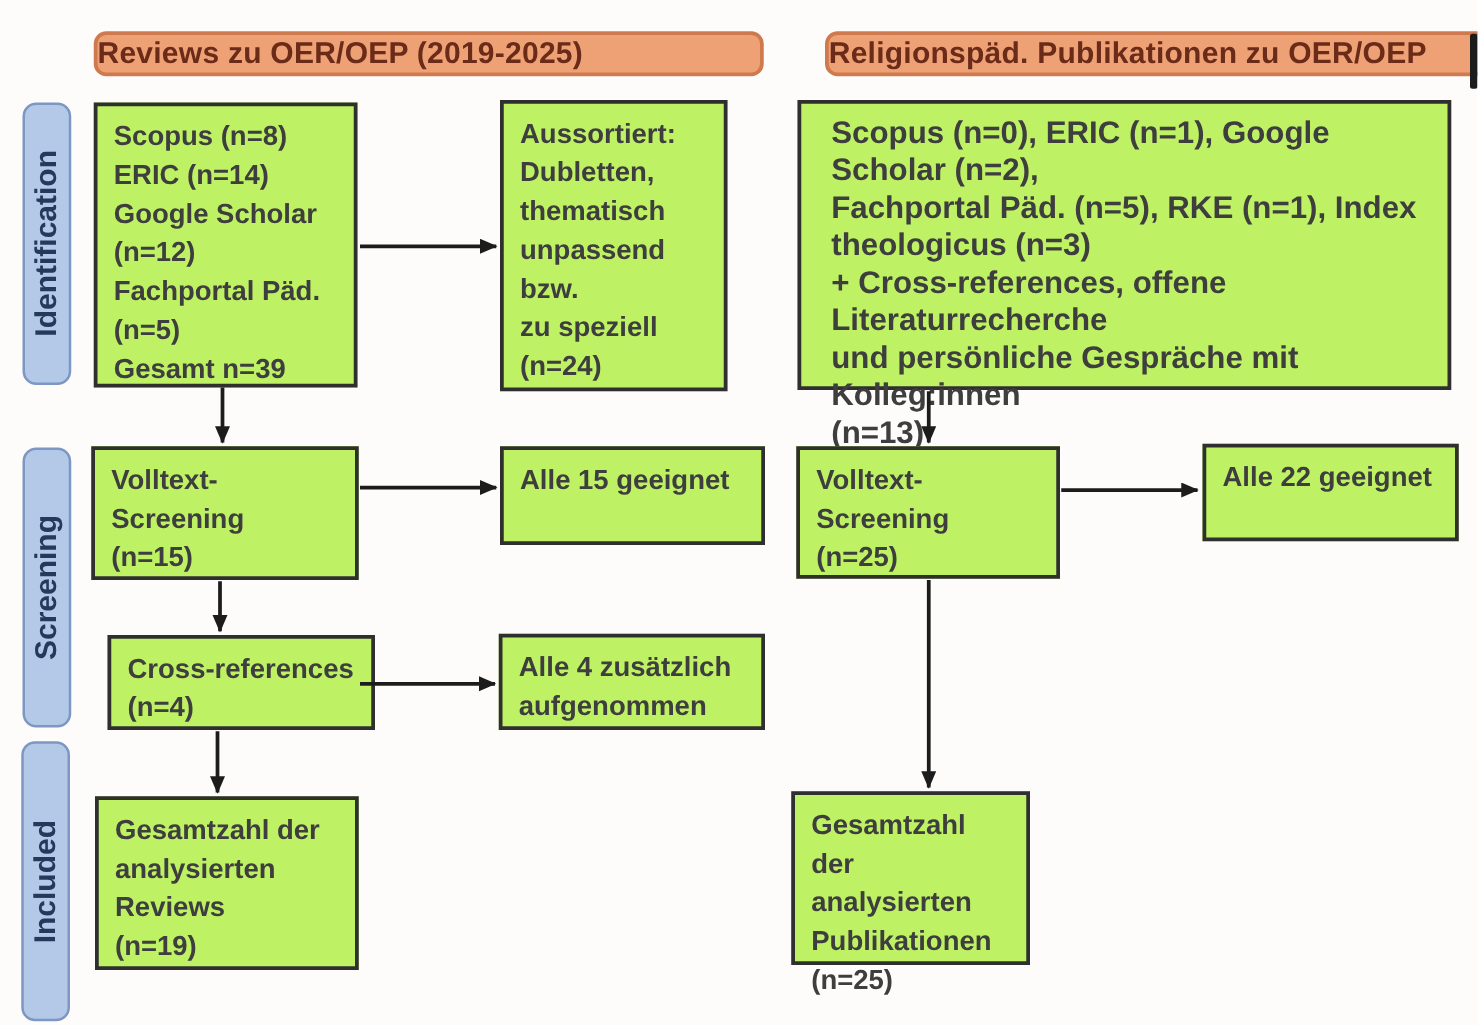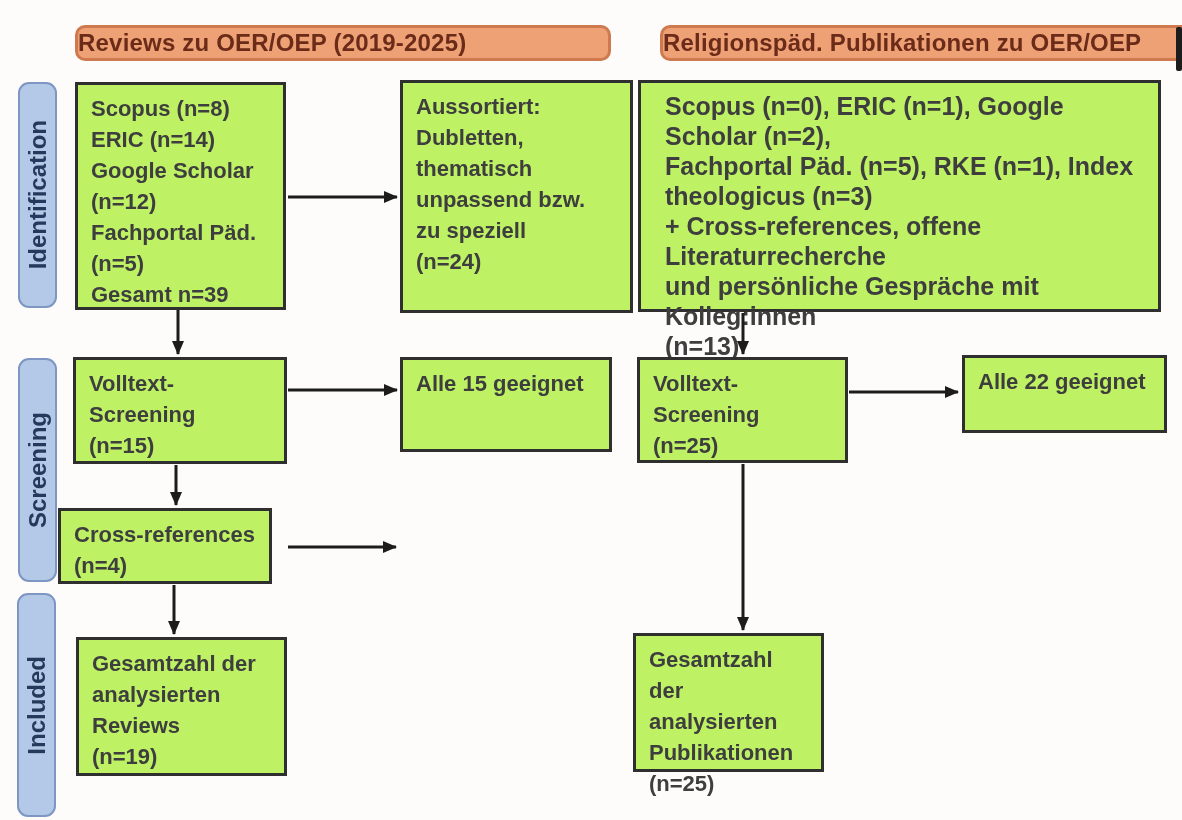--- a/index.html
+++ b/index.html
@@ -38,24 +38,24 @@
   .s-screening    {left:18px; top:358px; height:224px;}
   .s-included     {left:17px; top:593px; height:224px;}
   
   .box{
     position:absolute; box-sizing:border-box;
     background:#bef264; border:3px solid var(--box-border);
     color:var(--box-text); font-size:22px; font-weight:700;
     line-height:31px; padding:8px 13px; white-space:pre-line;
   }
   .b-l-id    {left:75px;  top:82px;  width:211px; height:228px;}
-  .b-l-excl  {left:400px; top:80px;  width:233px; height:233px;}
+  .b-l-excl  {left:400px; top:80px;  width:182px; height:233px;}
   .b-l-full  {left:73px;  top:357px; width:214px; height:107px;}
-  .b-l-fres  {left:400px; top:357px; width:212px; height:95px;}
-  .b-l-cross {left:58px;  top:508px; width:214px; height:76px;}
+  .b-l-fres  {left:400px; top:357px; width:212px; height:79px;}
+  .b-l-cross {left:86px;  top:508px; width:214px; height:76px;}
   .b-l-cres  {left:399px; top:507px; width:213px; height:77px;}
   .b-l-incl  {left:76px;  top:637px; width:211px; height:139px;}
   .b-r-id    {left:638px; top:80px;  width:523px; height:232px; font-size:25px; line-height:30px; padding:8px 24px;}
   .b-r-full  {left:637px; top:357px; width:211px; height:106px;}
   .b-r-fres  {left:962px; top:355px; width:205px; height:78px;}
   .b-r-incl  {left:633px; top:633px; width:191px; height:139px;}
   
   #arrows{position:absolute; left:0; top:0; pointer-events:none;}
   #arrows line{stroke:var(--arrow); stroke-width:3;}
   #arrows .ah{fill:var(--arrow);}
@@ -95,20 +95,22 @@
 thematisch
 unpassend bzw.
 zu speziell
 (n=24)</div>
   <div class="box b-l-full">Volltext-
 Screening
 (n=15)</div>
   <div class="box b-l-fres">Alle 15 geeignet</div>
   <div class="box b-l-cross">Cross-references
 (n=4)</div>
+  <div class="box b-l-cres">Alle 4 zusätzlich
+aufgenommen</div>
   <div class="box b-l-incl">Gesamtzahl der
 analysierten
 Reviews
 (n=19)</div>
 
   <div class="box b-r-id">Scopus (n=0), ERIC (n=1), Google Scholar (n=2),
 Fachportal Päd. (n=5), RKE (n=1), Index
 theologicus (n=3)
 + Cross-references, offene Literaturrecherche
 und persönliche Gespräche mit Kolleg:innen

